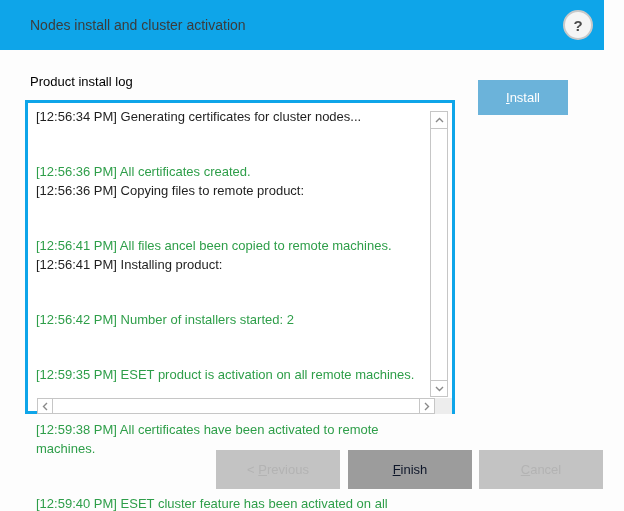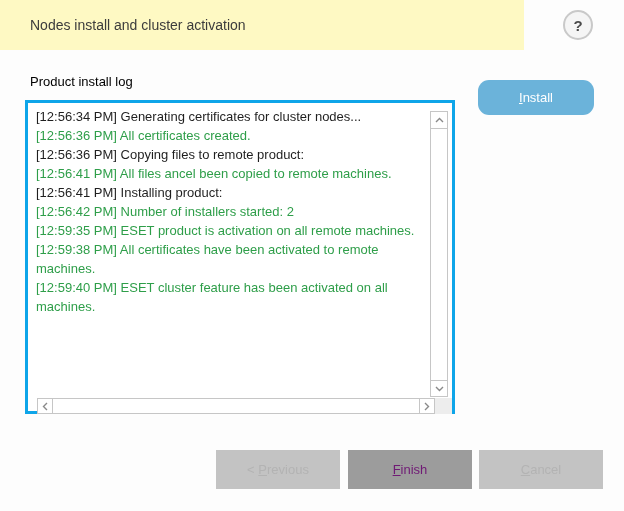--- a/index.html
+++ b/index.html
@@ -11,22 +11,22 @@
     width: 624px;
     height: 511px;
     background: #fdfdfd;
     overflow: hidden;
   }
 
   
   .header {
     position: absolute;
     left: 0; top: 0;
-    width: 524px; height: 50px;
-    background: #fef9c3;
+    width: 604px; height: 50px;
+    background: #0ea5e9;
   }
   .header-title {
     position: absolute;
     left: 30px; top: 17px;
     font-size: 14px;
     color: #3c3c3c;
   }
   .help-button {
     position: absolute;
     left: 563px; top: 10px;
@@ -47,46 +47,45 @@
   .log-label {
     position: absolute;
     left: 30px; top: 74px;
     font-size: 13px;
     color: #000000;
   }
 
   .install-button {
     position: absolute;
     left: 478px; top: 80px;
-    width: 116px; height: 35px;
+    width: 90px; height: 35px;
     background: #6bb3da;
     color: #ffffff;
     font-size: 13px;
     display: flex; align-items: center; justify-content: center;
     cursor: pointer;
     user-select: none;
-    border-radius: 11px;
   }
 
   .log-box {
     position: absolute;
     left: 25px; top: 100px;
     width: 430px; height: 314px;
     border: 3px solid #0ea5e9;
     background: #ffffff;
   }
   .log-text {
     position: absolute;
     left: 8px; top: 4px;
     width: 397px;
     font-size: 13px;
     line-height: 19px;
   }
   .log-entry { color: #1f1f1f; }
-  .log-entry[data-status="success"] { color: #2e9e49; }
+  .log-entry[data-status="success"] { color: #2e9e49; margin-top: 36px; }
   .log-entry[data-status="info"] { color: #1f1f1f; }
 
   
   .vscroll {
     position: absolute;
     right: 4px; top: 8px;
     width: 18px; height: 286px;
     border: 1px solid #c6c6c6;
     background: #ffffff;
   }
@@ -141,21 +140,21 @@
     display: flex; align-items: center; justify-content: center;
     user-select: none;
   }
   .btn-disabled {
     background: #c3c3c3;
     color: #b3b3b3;
     cursor: default;
   }
   .btn-active {
     background: #9c9c9c;
-    color: #701a75;
+    color: #0f172a;
     cursor: pointer;
   }
   .btn-previous { left: 216px; }
   .btn-finish   { left: 348px; }
   .btn-cancel   { left: 479px; }
 
   .u { text-decoration: underline; }
   .pre-part { white-space: pre; }
 </style>
 </head>

